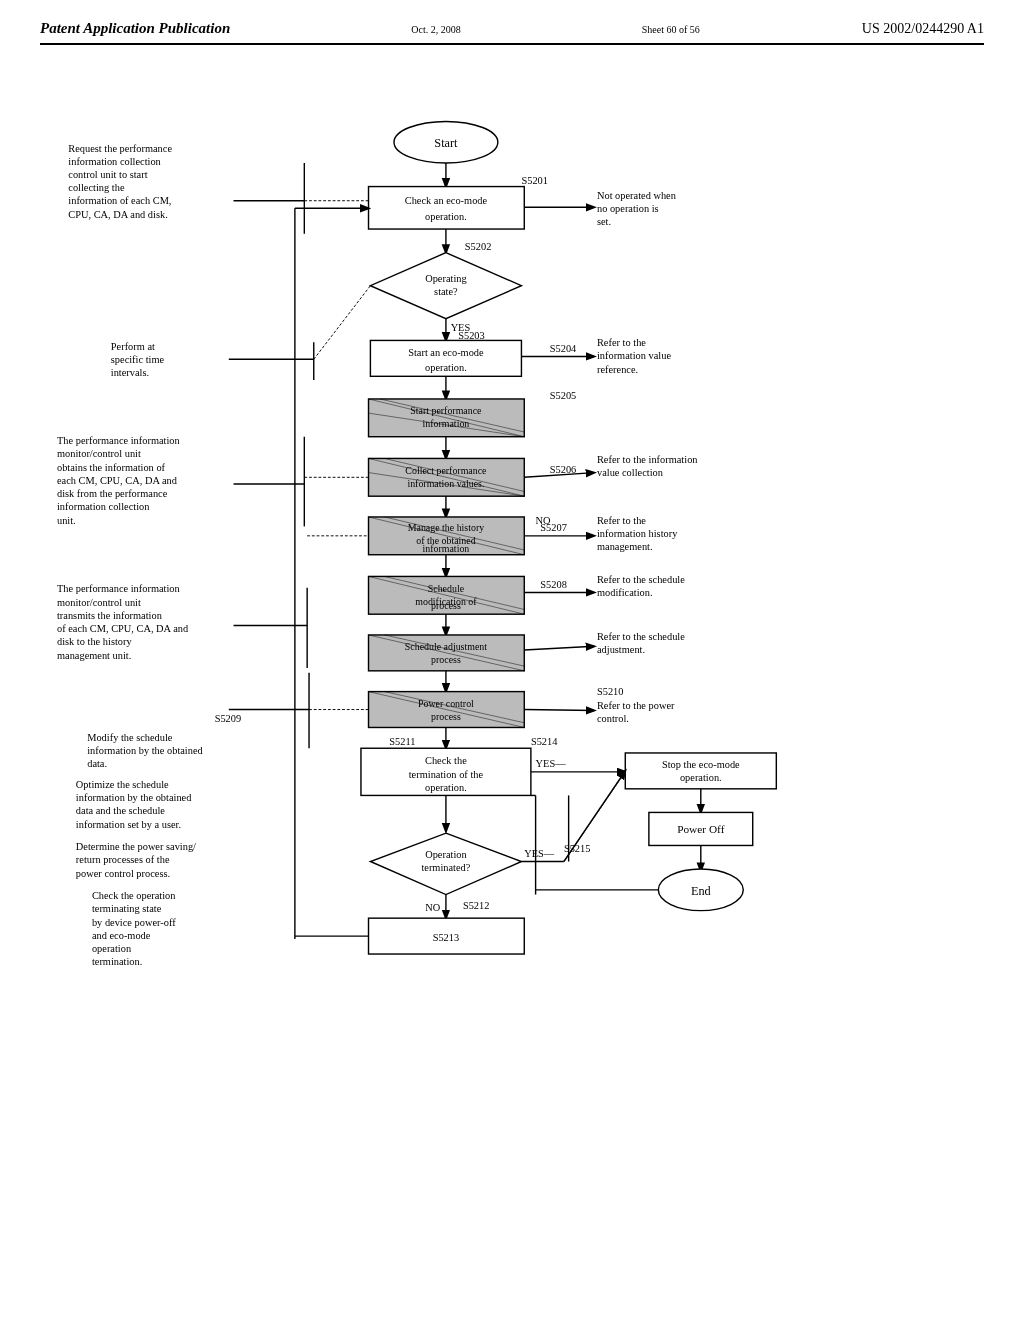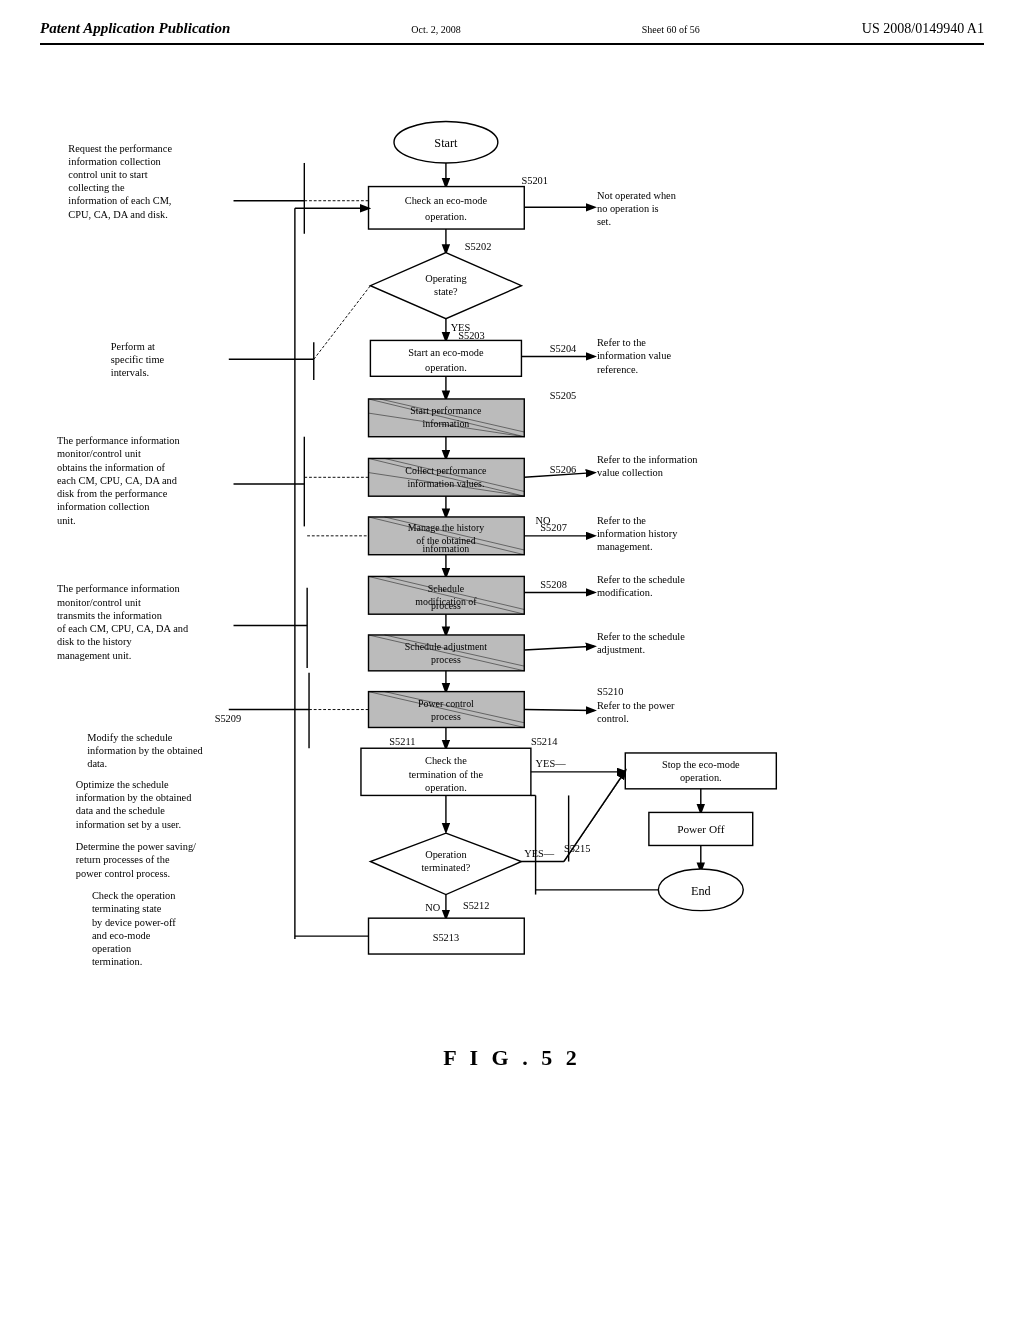--- a/index.html
+++ b/index.html
@@ -70,21 +70,21 @@
   </style>
 </head>
 <body>
 
 <div class="page">
 
   <div class="header">
     <span class="header-left">Patent Application Publication</span>
     <span class="header-center">Oct. 2, 2008</span>
     <span class="header-center">Sheet 60 of 56</span>
-    <span class="header-right">US 2008/0149940 A1</span>
+    <span class="header-right">US 2002/0244290 A1</span>
   </div>
 
   <div class="diagram-area">
 
     <svg class="flowchart-svg" viewBox="0 0 1000 980" xmlns="http://www.w3.org/2000/svg">
 
       <text x="30" y="68" font-size="11" font-family="Times New Roman, serif">Request the performance</text>
       <text x="30" y="82" font-size="11" font-family="Times New Roman, serif">information collection</text>
       <text x="30" y="96" font-size="11" font-family="Times New Roman, serif">control unit to start</text>
       <text x="30" y="110" font-size="11" font-family="Times New Roman, serif">collecting the</text>
@@ -330,15 +330,14 @@
       <defs>
         <marker id="arrow" markerWidth="8" markerHeight="8" refX="6" refY="3" orient="auto">
           <path d="M0,0 L0,6 L8,3 z" fill="black"></path>
         </marker>
       </defs>
 
     </svg>
 
   </div>
 
-  <div class="figure-label">F I G .  5 2</div>
 
 </div>
 
 </body></html>

